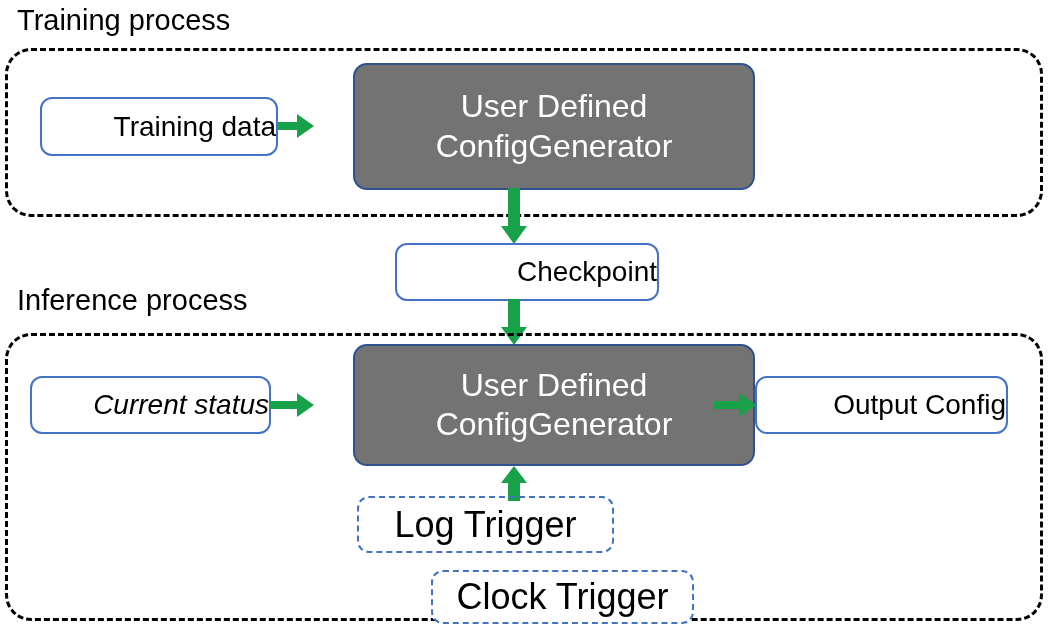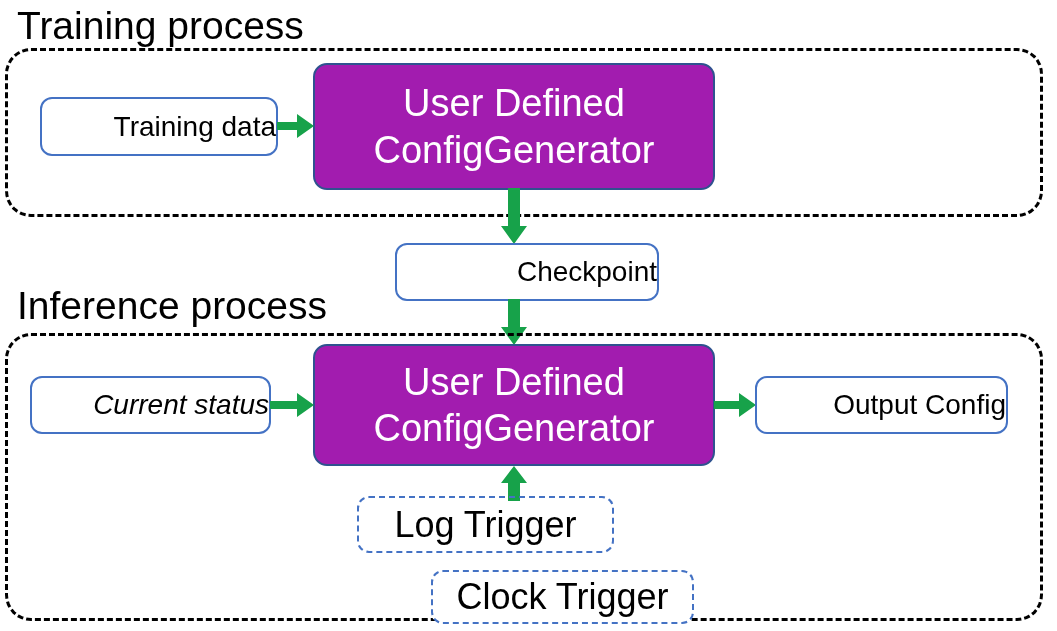--- a/index.html
+++ b/index.html
@@ -14,21 +14,21 @@
     position: relative;
     width: 1057px;
     height: 631px;
     background: #ffffff;
     overflow: hidden;
   }
 
   
   .section-title {
     position: absolute;
-    font-size: 39px;
+    font-size: 29px;
     line-height: 1;
     color: #000000;
     white-space: nowrap;
     font-weight: 400;
   }
   #training-title { left: 17px; top: 6px; }
   #inference-title { left: 17px; top: 286px; }
 
   
   .process-container {
@@ -59,32 +59,33 @@
 
   #training-data-box  { left: 40px;  top: 97px;  width: 238px; height: 59px; }
   #checkpoint-box     { left: 395px; top: 243px; width: 264px; height: 58px; }
   #current-status-box { left: 30px;  top: 376px; width: 241px; height: 58px; font-style: italic; }
   #output-config-box  { left: 755px; top: 376px; width: 253px; height: 58px; padding-left: 16px; }
 
   
   .filled-box {
     position: absolute;
     box-sizing: border-box;
-    background: #a21caf;
+    background: #737373;
     border: 2px solid #2F528F;
     border-radius: 14px;
     display: flex;
     flex-direction: column;
     align-items: center;
     justify-content: center;
     color: #ffffff;
-    font-size: 38px;
+    font-size: 32px;
     line-height: 1.22;
     white-space: nowrap;
     text-align: center;
+    margin-left: 40px;
   }
   #training-generator-box  { left: 313px; top: 63px;  width: 402px; height: 127px; }
   #inference-generator-box { left: 313px; top: 344px; width: 402px; height: 122px; }
 
   
   .trigger-box {
     position: absolute;
     box-sizing: border-box;
     background: transparent;
     border: 2.5px dashed #4472C4;

